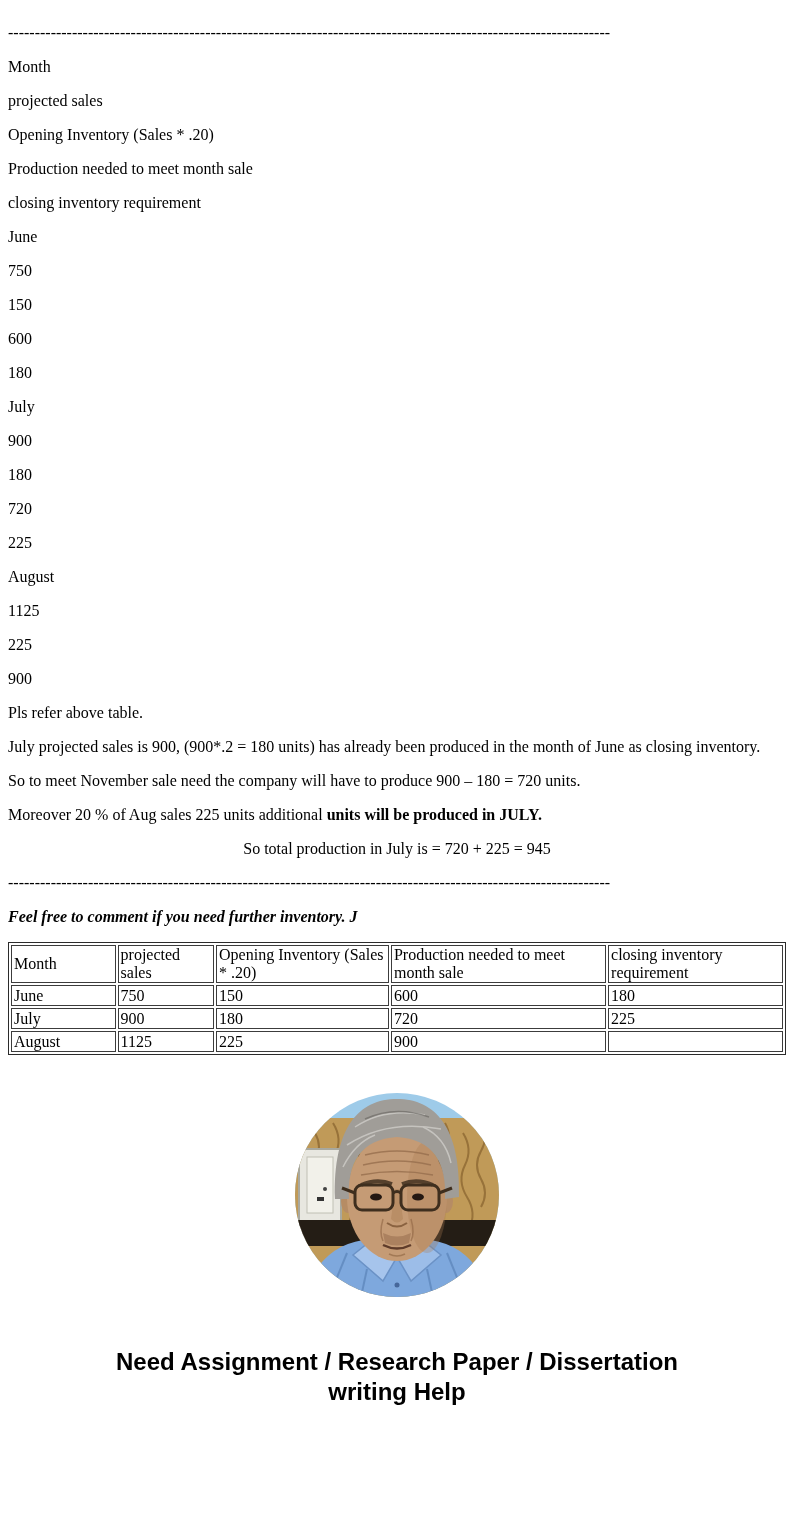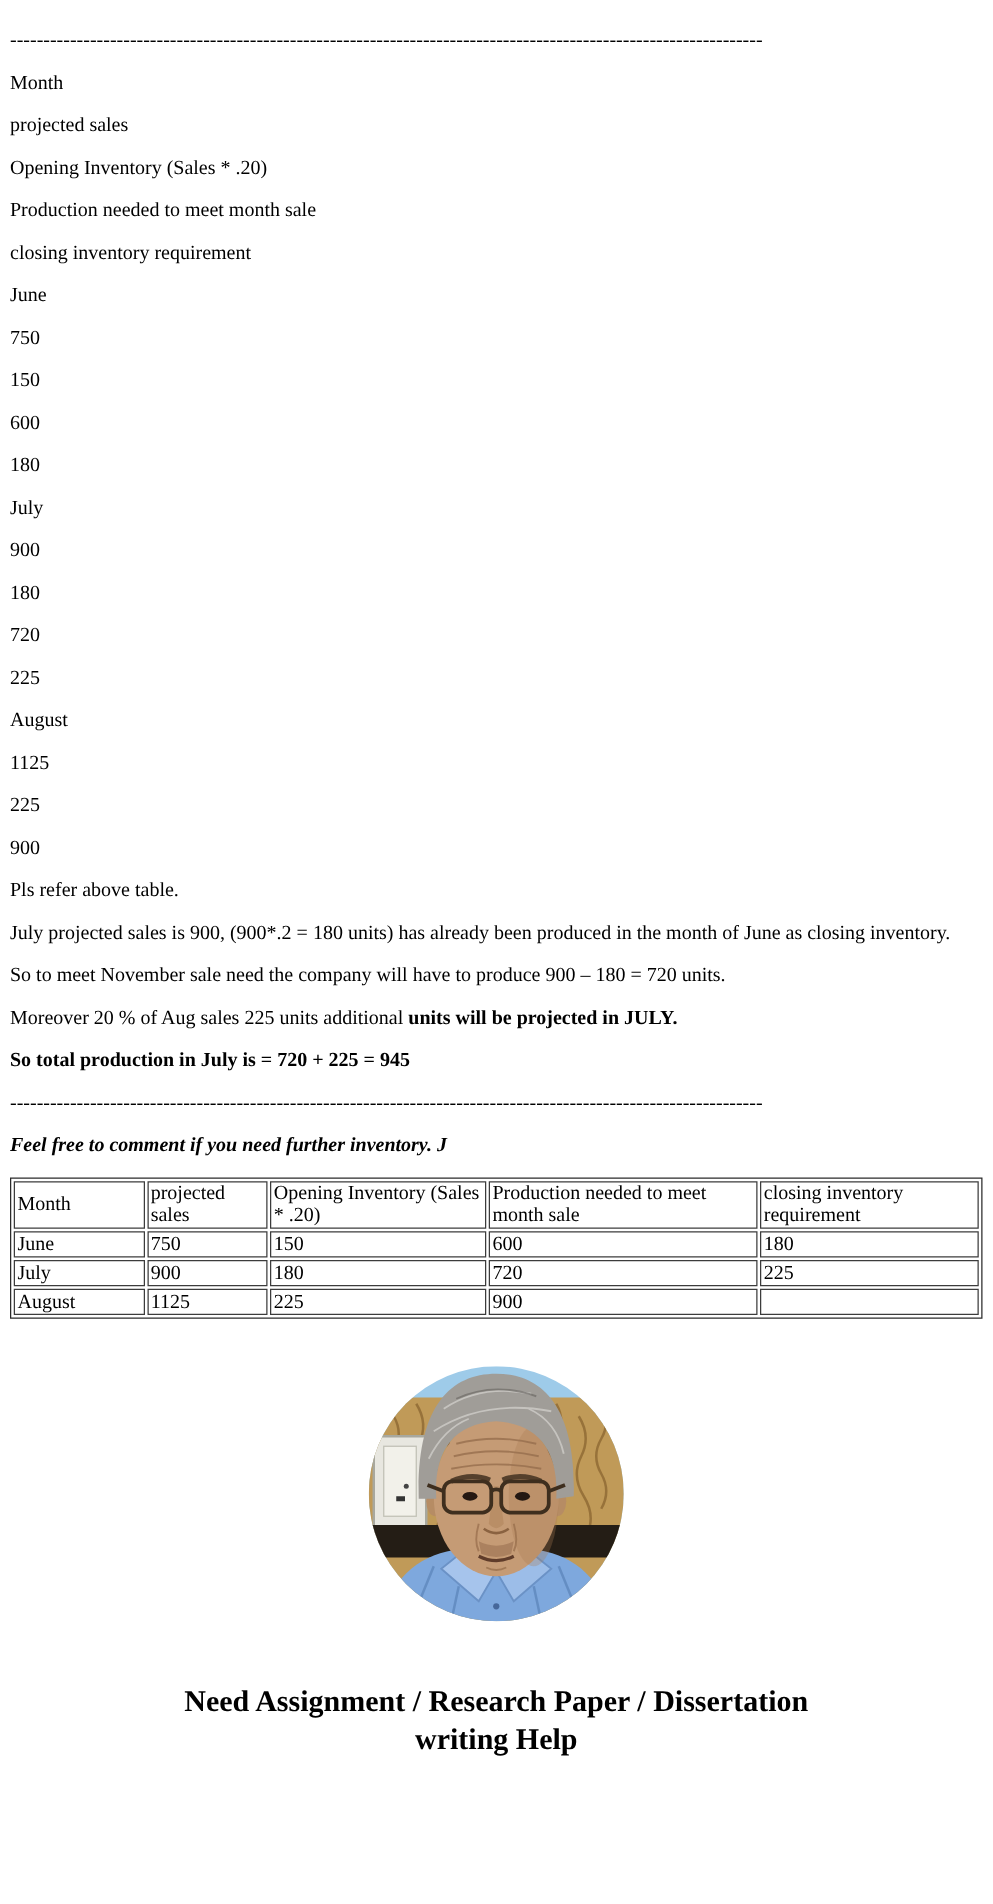--- a/index.html
+++ b/index.html
@@ -20,21 +20,21 @@
   }
   .doc p {
     margin: 16px 0;
     line-height: 18px;
   }
   .dashes {
     white-space: nowrap;
     overflow: hidden;
     letter-spacing: 0;
   }
-  .b { font-weight: bold; }
+  .b { font-weight: normal; text-align: center; }
   .bi { font-weight: bold; font-style: italic; }
 
   table.sched {
     border-collapse: separate;
     border-spacing: 2px;
     border: 1px solid #2b2b2b;
     width: 778px;
     table-layout: fixed;
     margin: 16px 0 0 0;
     font-size: 16px;
@@ -50,21 +50,21 @@
   table.sched tr.data-row td { height: 19px; }
 
   .avatar-wrap {
     margin: 38px auto 0 auto;
     width: 204px;
     height: 204px;
   }
   .footer {
     margin-top: 50px;
     text-align: center;
-    font-family: Liberation Serif, serif;
+    font-family: Liberation Sans, sans-serif;
     font-weight: bold;
     font-size: 24px;
     line-height: 30px;
     color: #000;
   }
 </style>
 </head>
 <body>
 
 <div class="page">
@@ -85,21 +85,21 @@
     <p>180</p>
     <p>720</p>
     <p>225</p>
     <p>August</p>
     <p>1125</p>
     <p>225</p>
     <p>900</p>
     <p>Pls refer above table.</p>
     <p>July projected sales is 900, (900*.2 = 180 units) has already been produced in the month of June as closing inventory.</p>
     <p>So to meet November sale need the company will have to produce 900 – 180 = 720 units.</p>
-    <p><span>Moreover 20 % of Aug sales 225 units additional </span><b>units will be projected in JULY.</b></p>
+    <p><span>Moreover 20 % of Aug sales 225 units additional </span><b>units will be produced in JULY.</b></p>
     <p class="b">So total production in July is = 720 + 225 = 945</p>
     <p class="dashes">-----------------------------------------------------------------------------------------------------------------</p>
     <p class="bi">Feel free to comment if you need further inventory. J</p>
   </div>
 
   <table class="sched">
     <colgroup>
       <col style="width:104px">
       <col style="width:96px">
       <col style="width:172px">

